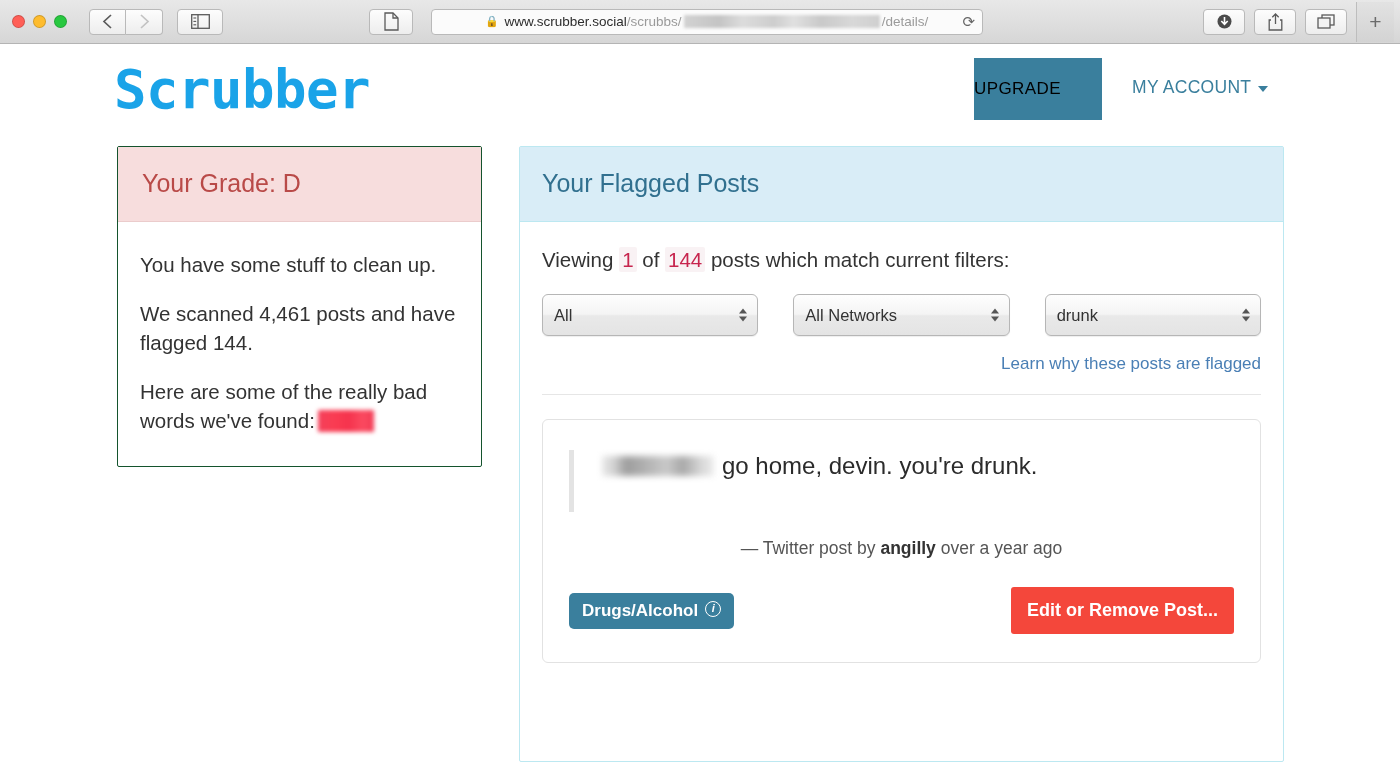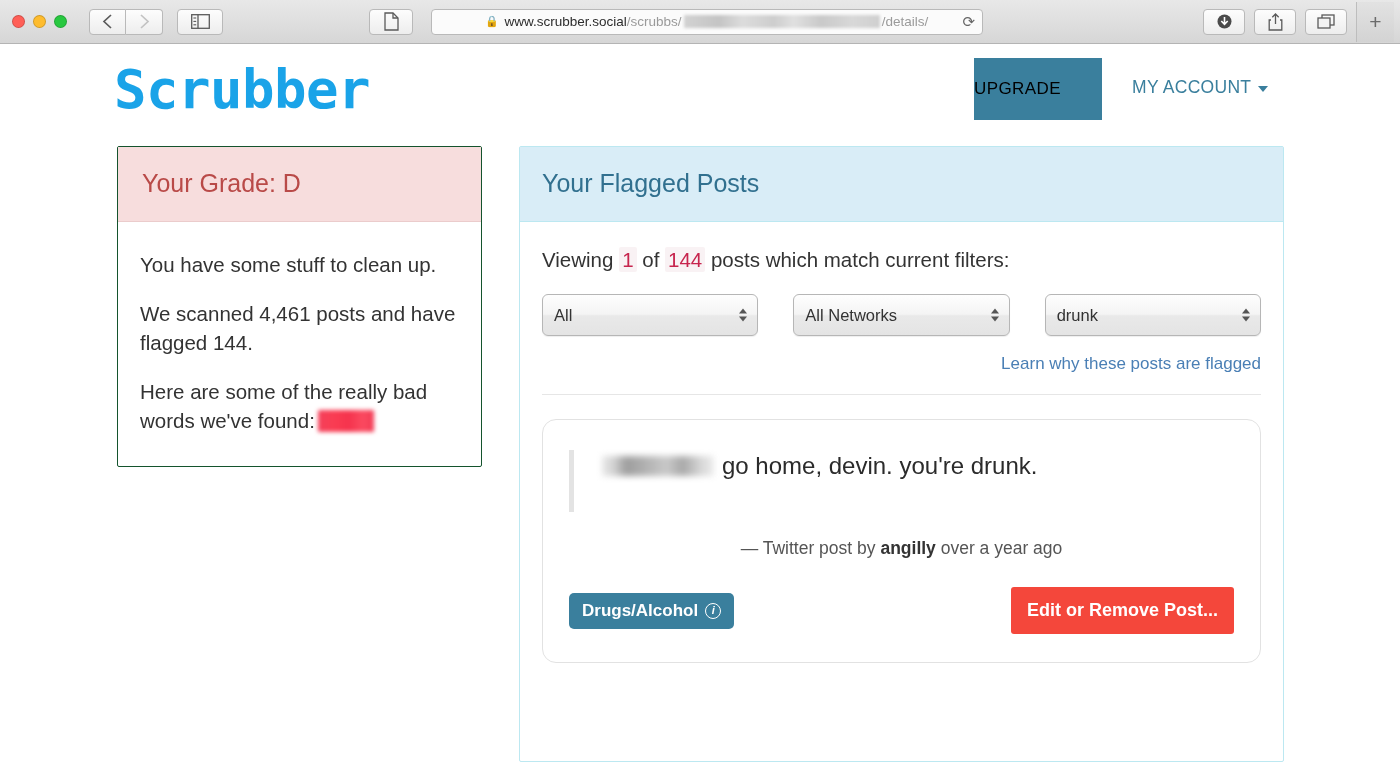--- a/index.html
+++ b/index.html
@@ -310,21 +310,21 @@
   }
   #panel-divider {
     border: none;
     border-top: 1px solid #e6e6e6;
     margin: 0 0 24px 0;
   }
 
   
   #post-card {
     border: 1px solid #e2e2e2;
-    border-radius: 14px;
+    border-radius: 6px;
     padding: 30px 26px 28px 26px;
     background: #fff;
   }
   #post-quote {
     display: flex;
     align-items: flex-start;
     margin-bottom: 26px;
   }
   #quote-bar {
     width: 5px;
@@ -363,21 +363,20 @@
     justify-content: space-between;
   }
   #category-badge {
     background: #3a7f9d;
     color: #ffffff;
     font-size: 17px;
     font-weight: bold;
     padding: 8px 13px;
     border-radius: 5px;
     display: inline-flex;
-    align-items: center;
     gap: 7px;
     cursor: pointer;
   }
   .info-circle {
     width: 16px; height: 16px;
     border: 1.6px solid #ffffff;
     border-radius: 50%;
     display: inline-flex;
     align-items: center;
     justify-content: center;

